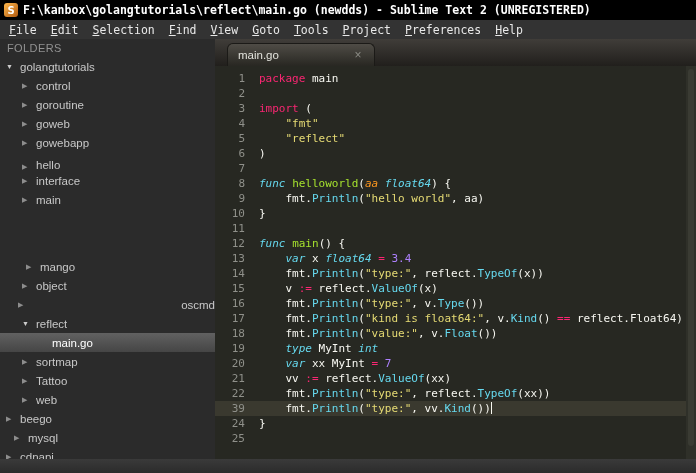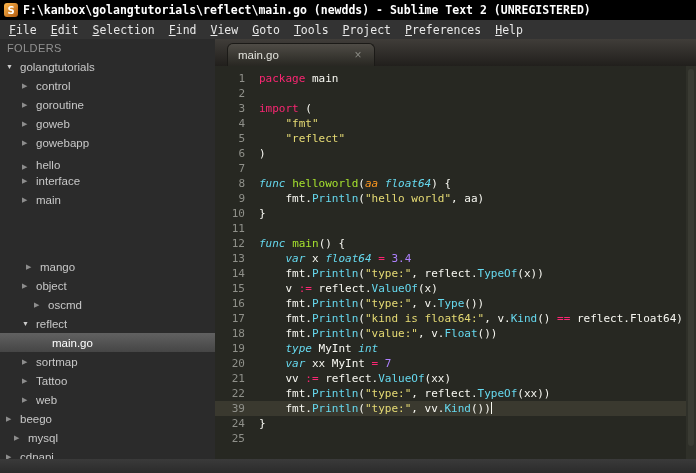--- a/index.html
+++ b/index.html
@@ -124,21 +124,21 @@
             <span class="tree-label">main</span>
           </div>
           <div class="tree-row" style="padding-left: 26px; margin-top: 48px;">
             <span class="tree-arrow">▶</span>
             <span class="tree-label">mango</span>
           </div>
           <div class="tree-row" style="padding-left: 22px;">
             <span class="tree-arrow">▶</span>
             <span class="tree-label">object</span>
           </div>
-          <div class="tree-row" style="padding-left: 34px;">
+          <div class="tree-row" style="padding-left: 18px; justify-content: space-between;">
             <span class="tree-arrow">▶</span>
             <span class="tree-label">oscmd</span>
           </div>
           <div class="tree-row" style="padding-left: 22px;">
             <span class="tree-arrow expanded">▼</span>
             <span class="tree-label">reflect</span>
           </div>
           <div class="tree-row selected" style="padding-left: 38px;">
             <span class="tree-arrow"></span>
             <span class="tree-label">main.go</span>

